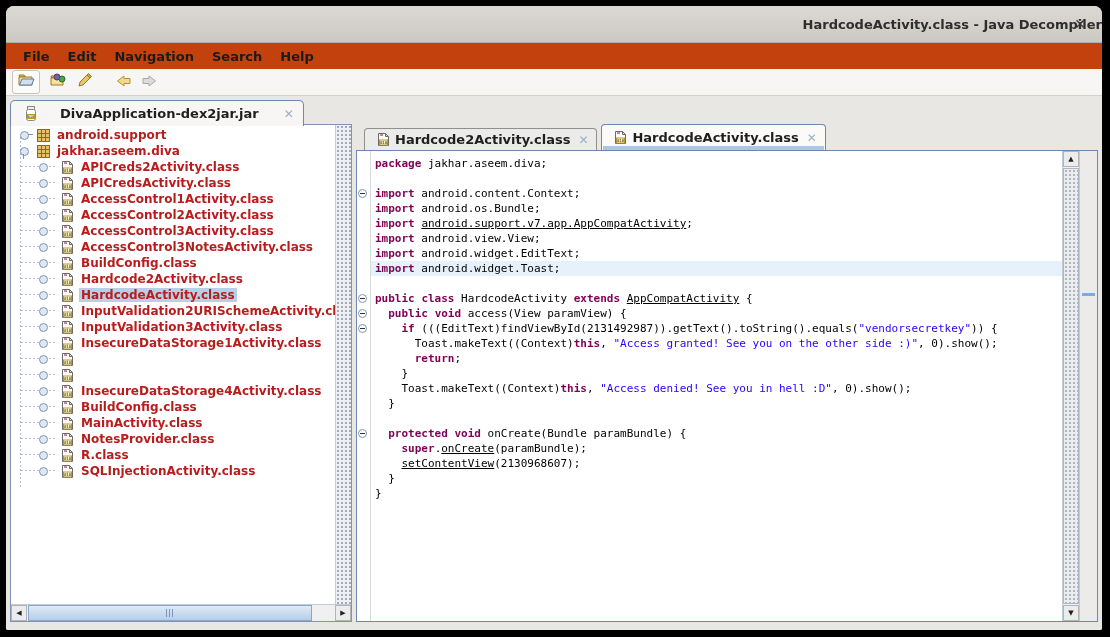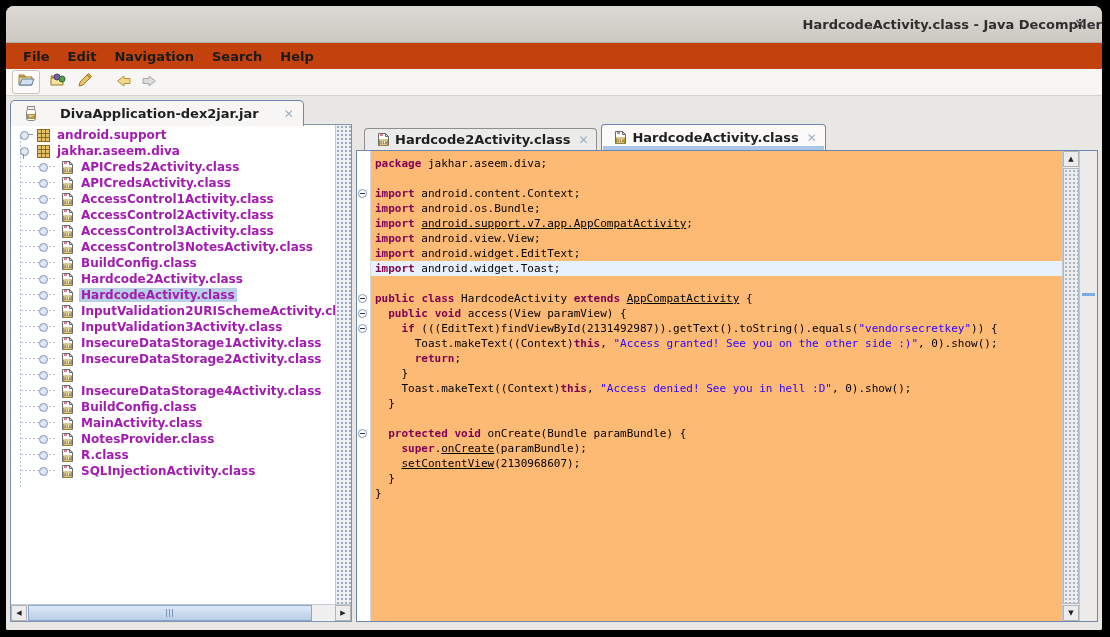--- a/index.html
+++ b/index.html
@@ -20,21 +20,21 @@
   
   .jar-tabbar{height:28px;background:#e9e7e4;border-bottom:2px solid #9fb1cb;display:flex;align-items:flex-end;padding-left:4px;position:relative;}
   .jar-tab{position:relative;z-index:2;display:flex;align-items:center;gap:22px;padding:3px 9px;background:#f7f6f4;border:1px solid #7088ad;border-bottom:none;border-radius:5px 5px 0 0;font-weight:bold;font-size:13px;color:#1f1f1f;margin-bottom:-2px;height:26px;box-sizing:border-box;}
   .tab-close{color:#9cafc7;font-size:12px;font-weight:bold;margin-left:3px;}
   
   .main{position:absolute;top:114px;left:0;right:0;bottom:0;background:#e9e7e4;}
   
   .tree-panel{position:absolute;left:4px;top:4px;width:340px;bottom:8px;background:#fff;border:1px solid #8195b3;}
   .tree-rows{position:absolute;left:0;top:0;right:16px;bottom:17px;overflow:hidden;padding-top:2px;}
   .tree-vline{position:absolute;left:9px;top:12px;width:1px;height:352px;background:repeating-linear-gradient(#aabfd6 0 2px,transparent 2px 4px);}
-  .tree-row{height:16px;display:flex;align-items:center;position:relative;font-size:12px;font-weight:bold;color:#a21caf;white-space:nowrap;}
+  .tree-row{height:16px;display:flex;align-items:center;position:relative;font-size:12px;font-weight:bold;color:#b91c1c;white-space:nowrap;}
   .tree-row .lbl{margin-left:5px;padding:0 2px;}
   .tree-row .lbl.sel{background:#b9cfe5;}
   .pkg-handle{position:relative;width:18px;height:16px;margin-left:4px;flex:none;}
   .pkg-handle .knob,.branch .knob{position:absolute;width:7px;height:7px;border:1px solid #7e95b5;border-radius:50%;background:#dfe8f2;top:3.5px;}
   .pkg-handle .knob{left:5px;}
   .pkg-handle.collapsed::after{content:'';position:absolute;left:13px;top:7px;width:5px;height:1px;background:#7e95b5;}
   .pkg-handle.expanded::after{content:'';position:absolute;left:8px;top:11px;width:1px;height:5px;background:#7e95b5;}
   .branch{position:relative;width:36px;height:16px;margin-left:10px;flex:none;}
   .branch::before{content:'';position:absolute;left:0;right:0;top:7px;height:1px;background:repeating-linear-gradient(90deg,#aabfd6 0 2px,transparent 2px 4px);}
   .branch .knob{left:18px;}
@@ -45,21 +45,21 @@
   .sb-btn{position:absolute;width:16px;top:0;bottom:0;background:#ececec;border:1px solid #b3b3b3;display:flex;align-items:center;justify-content:center;font-size:7px;color:#222;box-sizing:border-box;}
   .sb-btn.left{left:0;} .sb-btn.right{right:0;}
   .sb-thumb{position:absolute;left:17px;width:284px;top:0;bottom:0;background:linear-gradient(#dfeaf8,#b7cde8);border:1px solid #8aa6c8;box-sizing:border-box;}
   .sb-thumb::after{content:'';position:absolute;left:50%;top:3px;bottom:3px;width:9px;margin-left:-4px;background:repeating-linear-gradient(90deg,#7a96b8 0 1px,transparent 1px 3px);}
   
   .editor-panel{position:absolute;left:350px;top:4px;right:4px;bottom:8px;}
   .editor-tabs{height:26px;display:flex;align-items:flex-end;padding-left:8px;position:relative;z-index:2;}
   .ed-tab{display:flex;align-items:center;gap:5px;padding:3px 8px;font-size:13px;font-weight:bold;color:#1f1f1f;border:1px solid #8f8f8f;border-bottom:none;border-radius:4px 4px 0 0;background:#ebebe9;height:22px;box-sizing:border-box;margin-right:4px;position:relative;}
   .ed-tab.active{background:#fbfaf9;border-color:#6f87ae;height:26px;}
   .ed-tab.active::after{content:'';position:absolute;left:1px;right:1px;bottom:0;height:4px;background:#abc6e8;}
-  .editor-content{position:absolute;top:26px;left:0;right:0;bottom:0;border:1px solid #6f87ae;background:#fdba74;display:flex;}
+  .editor-content{position:absolute;top:26px;left:0;right:0;bottom:0;border:1px solid #6f87ae;background:#ffffff;display:flex;}
   .code-wrap{position:relative;flex:1;overflow:hidden;}
   .gutter{position:absolute;left:0;top:0;bottom:0;width:13px;background:#fff;border-right:1px solid #dadada;}
   .fold{position:absolute;left:1px;width:9px;height:9px;border:1px solid #7e95b5;border-radius:50%;background:#fff;box-sizing:border-box;}
   .fold::after{content:'';position:absolute;left:1px;right:1px;top:3px;height:1px;background:#333;}
   .code-lines{position:absolute;left:14px;top:5px;right:0;font-family:"DejaVu Sans Mono",monospace;font-size:11px;line-height:15px;color:#000;}
   .code-line{height:15px;white-space:pre;padding-left:4px;}
   .code-line.hl{background:#e6f1fc;}
   .kw{color:#7f0055;font-weight:bold;}
   .str{color:#2a00ff;}
   .lnk{text-decoration:underline;}
@@ -347,21 +347,20 @@
             </span>
             <span class="t-icon">
               <svg width="13" height="15" viewBox="0 0 13 15">
                 <path d="M1.5 1.5h7l3 3v9h-10z" fill="#fff" stroke="#6b6b6b"></path>
                 <path d="M8.5 1.5l3 3h-3z" fill="#d7e4f2" stroke="#6b6b6b"></path>
                 <rect x="2.5" y="8" width="8" height="5" fill="#fdf3d7" stroke="#b8962e"></rect>
                 <text x="6.5" y="12.2" font-size="4" text-anchor="middle" fill="#7a5c10" font-weight="bold" font-family="monospace">010</text>
                 <path d="M3 3h3" stroke="#a03" stroke-width="1"></path>
               </svg>
             </span>
-            <span class="lbl">InsecureDataStorage2Activity.class</span>
           </div>
           <div class="tree-row">
             <span class="branch">
               <i class="knob"></i>
             </span>
             <span class="t-icon">
               <svg width="13" height="15" viewBox="0 0 13 15">
                 <path d="M1.5 1.5h7l3 3v9h-10z" fill="#fff" stroke="#6b6b6b"></path>
                 <path d="M8.5 1.5l3 3h-3z" fill="#d7e4f2" stroke="#6b6b6b"></path>
                 <rect x="2.5" y="8" width="8" height="5" fill="#fdf3d7" stroke="#b8962e"></rect>

